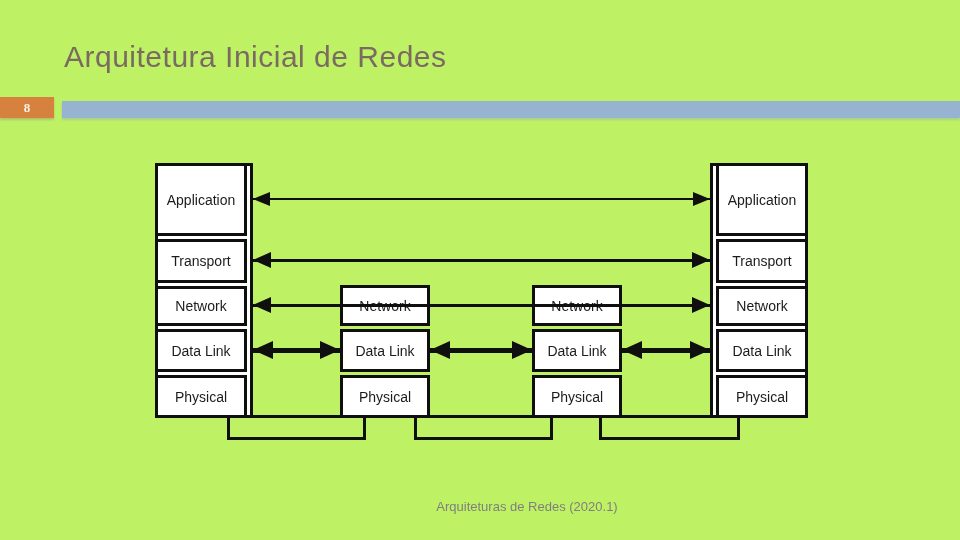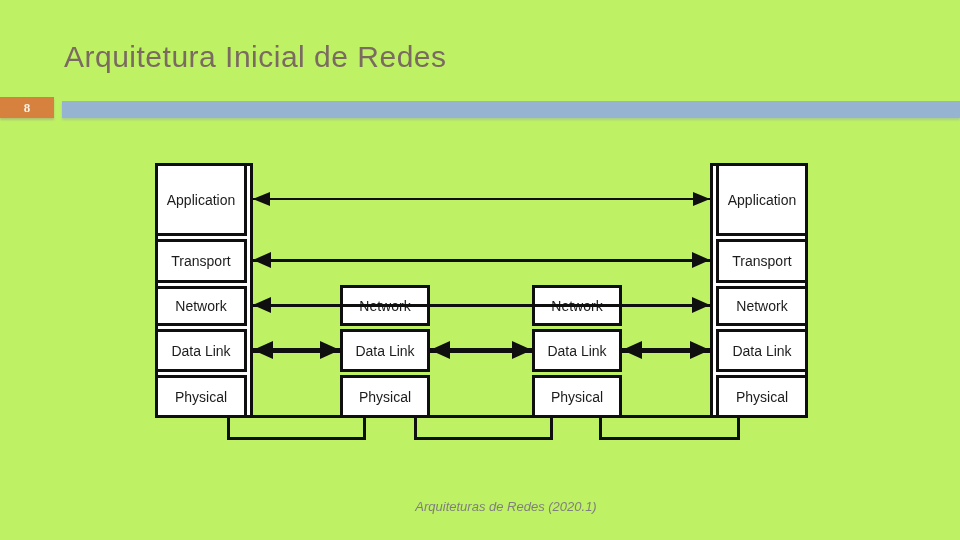--- a/index.html
+++ b/index.html
@@ -49,23 +49,23 @@
   .z6{z-index:6;}
   .ah{position:absolute;width:0;height:0;border-style:solid;border-color:transparent;}
   .ah.z6{z-index:6;}
   .bracket{
     position:absolute;box-sizing:border-box;
     top:415px;height:25px;
     border:3px solid var(--line-black,#0f0f0f);
     background:transparent;
   }
   .footer{
-    position:absolute;left:506px;top:499px;
+    position:absolute;left:527px;top:499px;
     transform:translateX(-50%);
-    font-size:13px;color:#7f7f7f;white-space:nowrap;font-style:italic;
+    font-size:13px;color:#7f7f7f;white-space:nowrap;
   }
 </style>
 </head>
 <body>
 
 <div class="slide">
 
   <div class="title">Arquitetura Inicial de Redes</div>
 
   <div class="page-badge">

